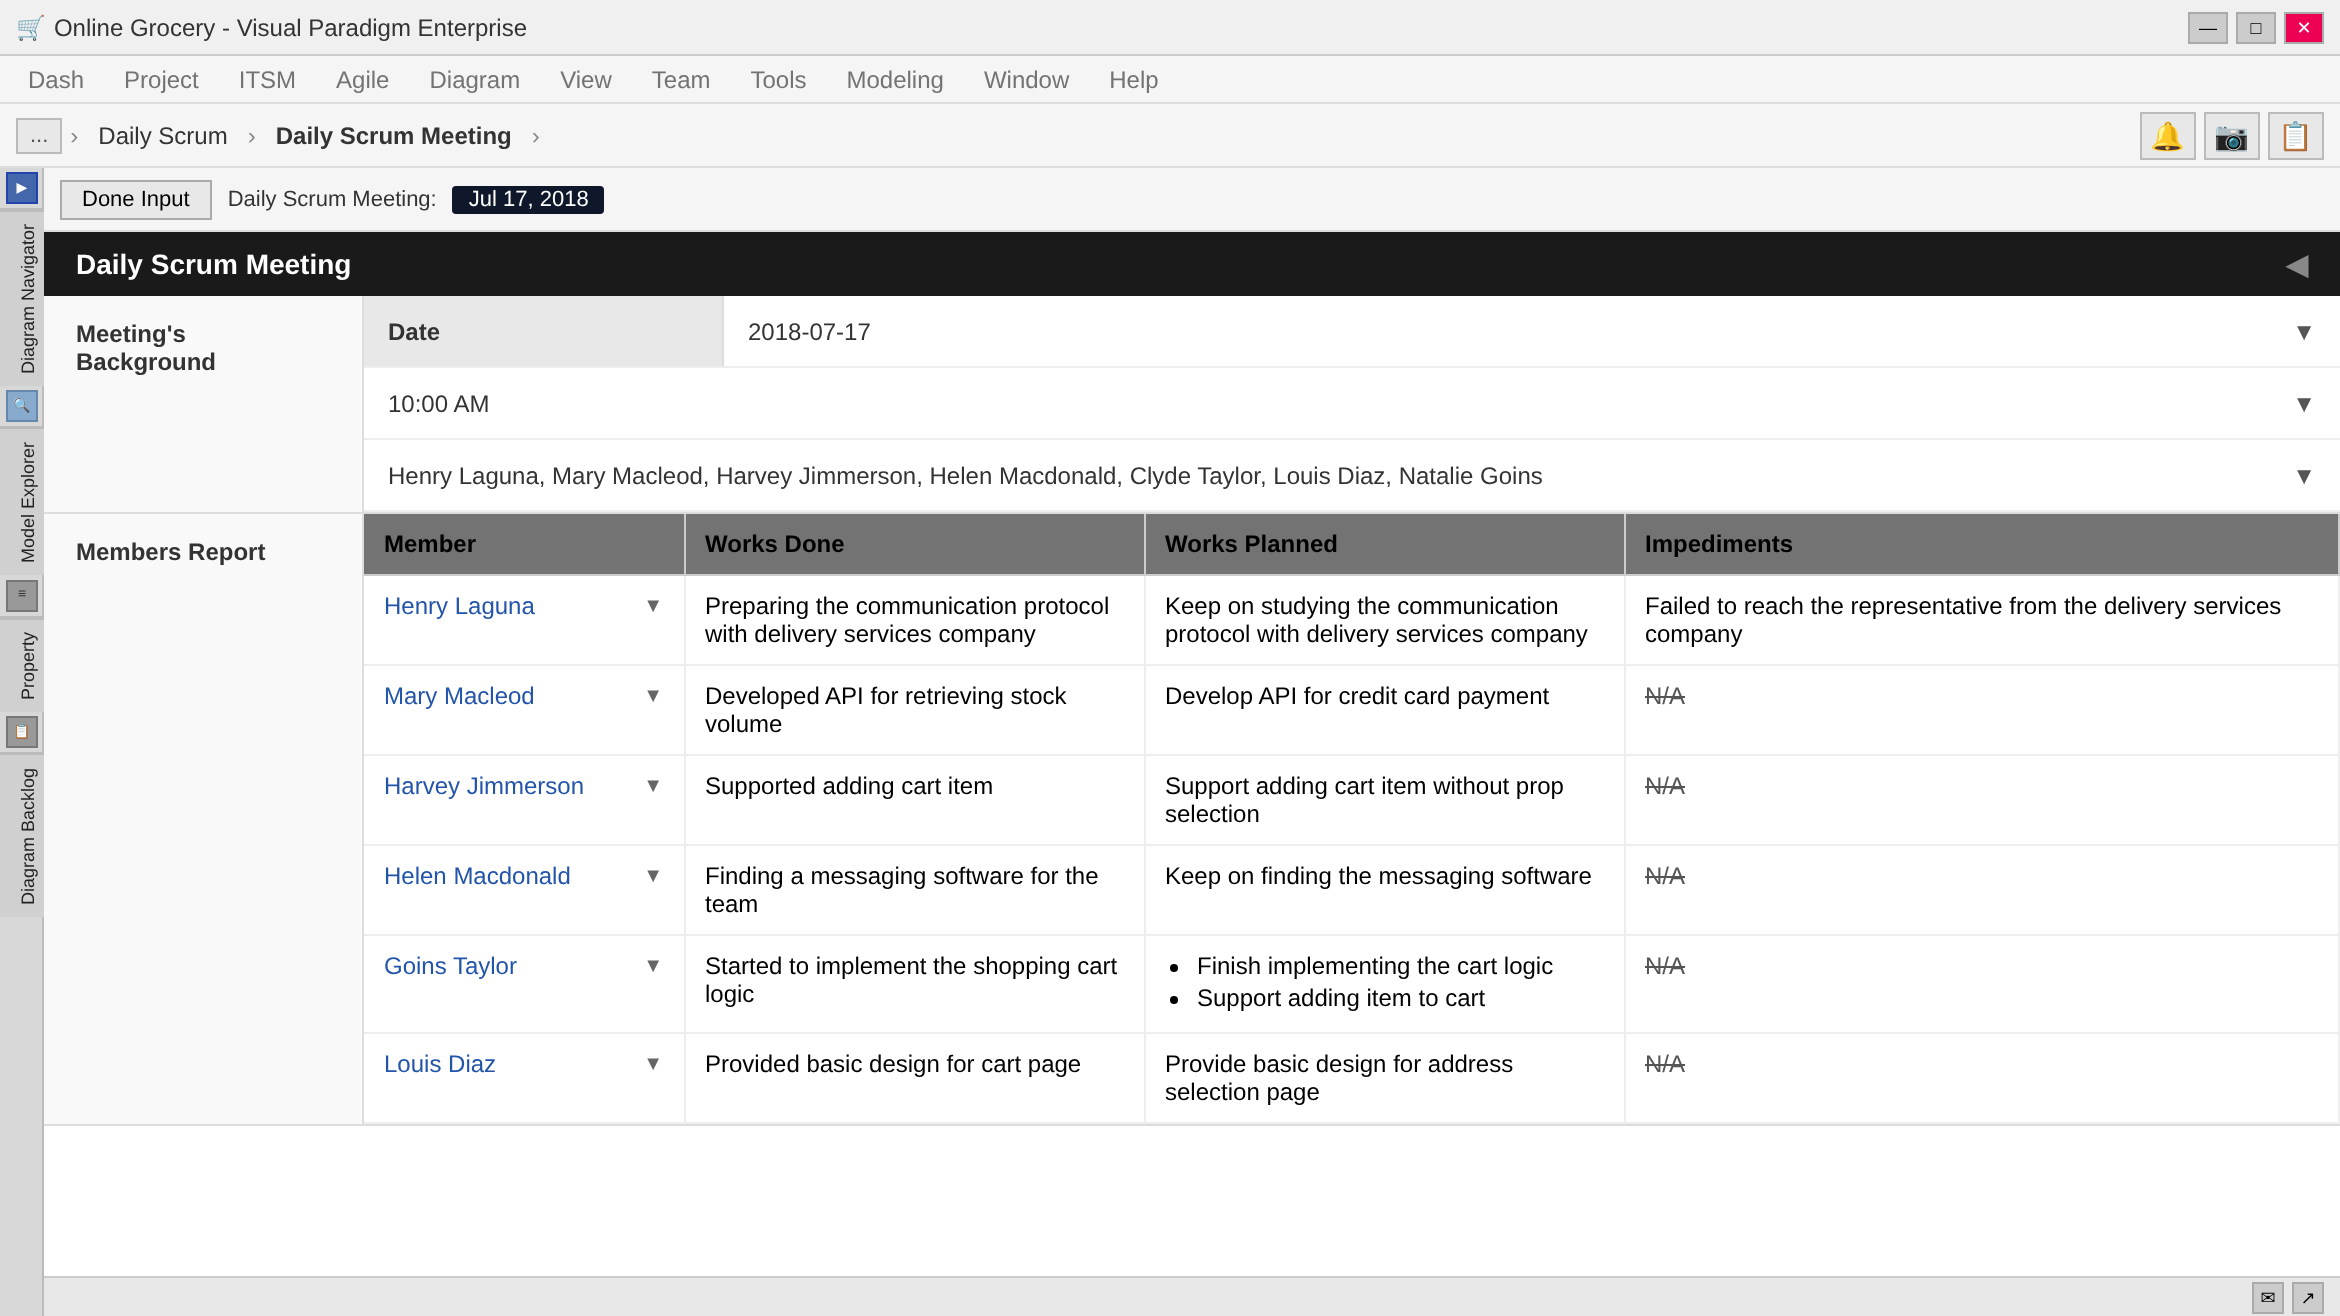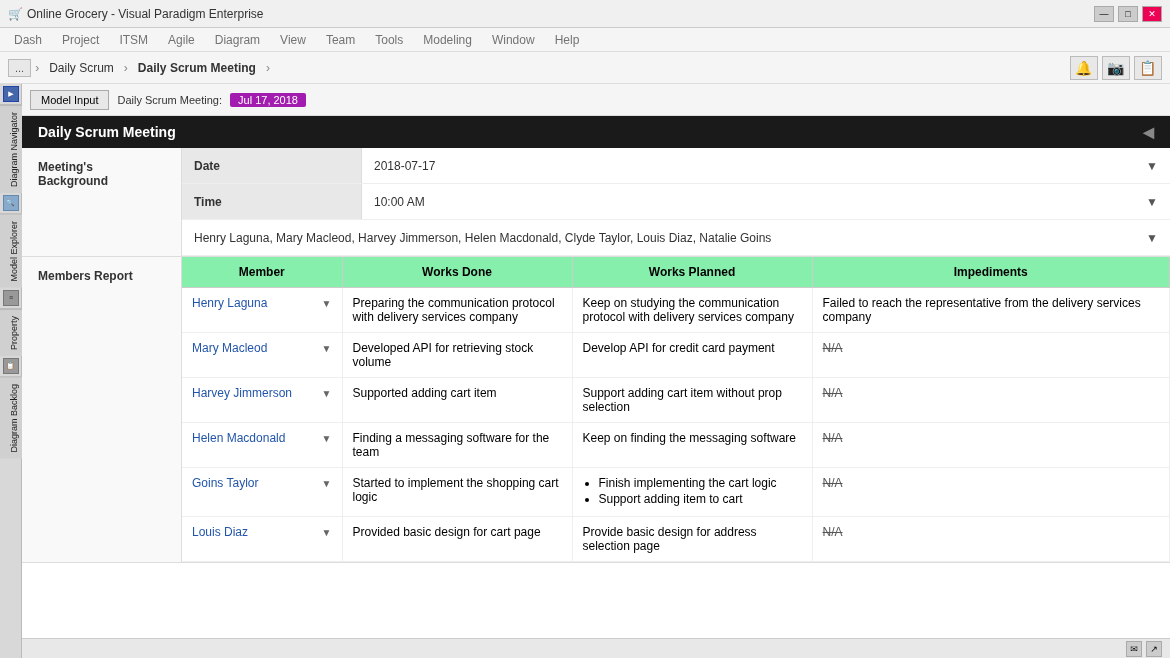--- a/index.html
+++ b/index.html
@@ -71,21 +71,21 @@
       gap: 8px;
     }
     .open-input-btn {
       padding: 3px 10px;
       background: #e8e8e8;
       border: 1px solid #aaa;
       cursor: pointer;
       font-size: 11px;
     }
     .date-label { font-size: 11px; color: #333; }
-    .date-badge { background: #a21caf; color: white; padding: 1px 8px; font-size: 11px; border-radius: 2px; }
+    .date-badge { background: #0f172a; color: white; padding: 1px 8px; font-size: 11px; border-radius: 2px; }
 
     
     .main-content {
       position: absolute;
       left: 22px;
       top: 116px;
       right: 0;
       bottom: 20px;
       background: white;
       overflow-y: auto;
@@ -163,25 +163,25 @@
       color: #333;
       background: #f9f9f9;
       border-right: 1px solid #ddd;
     }
     .report-table-wrap { flex: 1; }
     .report-table {
       width: 100%;
       border-collapse: collapse;
     }
     .report-table th {
-      background: #86efac;
+      background: #737373;
       padding: 8px 10px;
       font-size: 12px;
       font-weight: bold;
-      text-align: center;
+      text-align: left;
       border-right: 1px solid #ccc;
       border-bottom: 1px solid #ccc;
     }
     .report-table td {
       padding: 8px 10px;
       font-size: 12px;
       vertical-align: top;
       border-right: 1px solid #eee;
       border-bottom: 1px solid #eee;
     }
@@ -324,21 +324,21 @@
     <div class="s-icon grey">≡</div>
   </div>
   <div class="side-tab">Property</div>
   <div class="side-icon-group">
     <div class="s-icon grey">📋</div>
   </div>
   <div class="side-tab">Diagram Backlog</div>
 </div>
 
 <div class="sub-toolbar">
-  <button class="open-input-btn">Model Input</button>
+  <button class="open-input-btn">Done Input</button>
   <span class="date-label">Daily Scrum Meeting:</span>
   <span class="date-badge">Jul 17, 2018</span>
 </div>
 
 <div class="main-content">
 
   <div class="meeting-header">
     <span>Daily Scrum Meeting</span>
     <span class="scroll-indicator">◀</span>
   </div>
@@ -349,21 +349,20 @@
 
       <div class="field-row">
         <div class="field-name">Date</div>
         <div class="field-value">
           <span>2018-07-17</span>
           <span class="field-arrow">▼</span>
         </div>
       </div>
 
       <div class="field-row">
-        <div class="field-name">Time</div>
         <div class="field-value">
           <span>10:00 AM</span>
           <span class="field-arrow">▼</span>
         </div>
       </div>
 
       <div class="field-row">
         <div class="field-value">
           <span>Henry Laguna, Mary Macleod, Harvey Jimmerson, Helen Macdonald, Clyde Taylor, Louis Diaz, Natalie Goins</span>
           <span class="field-arrow">▼</span>

